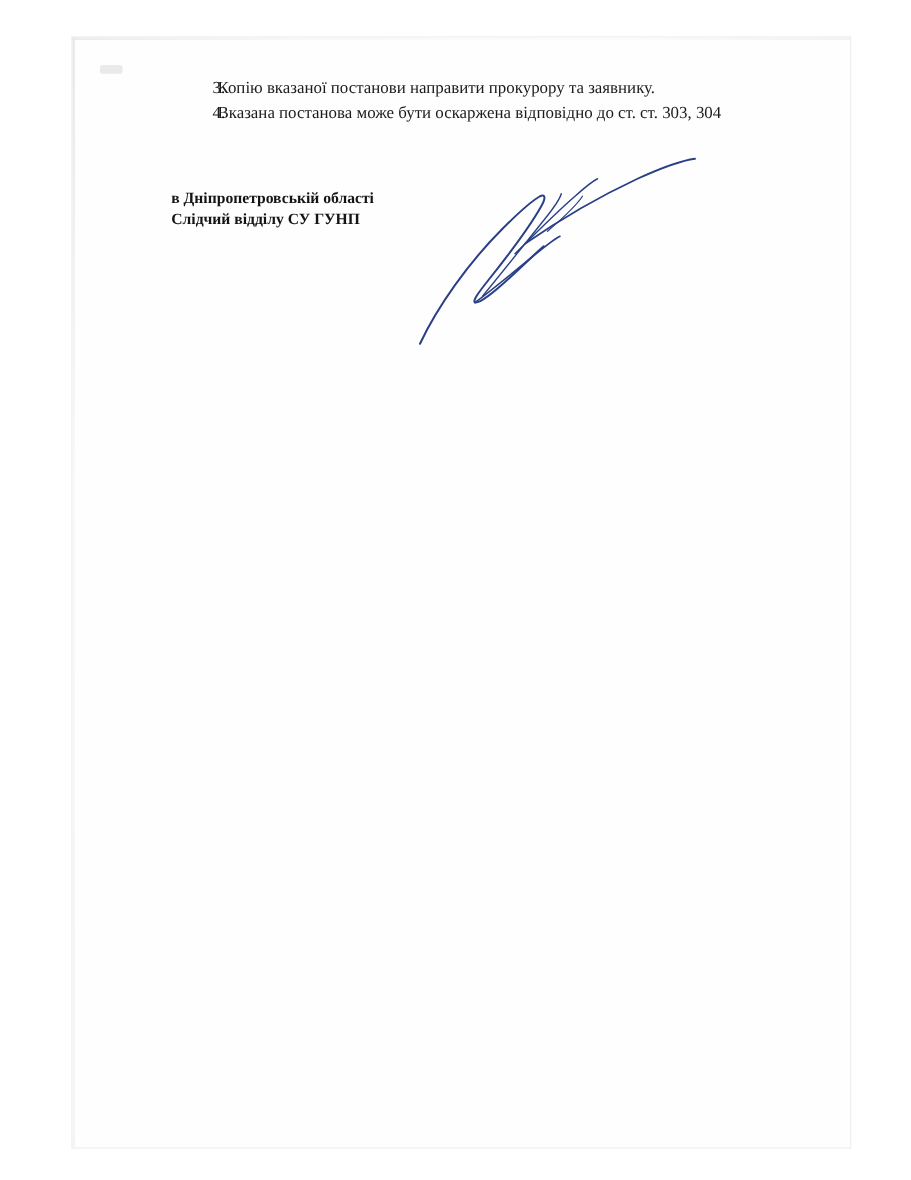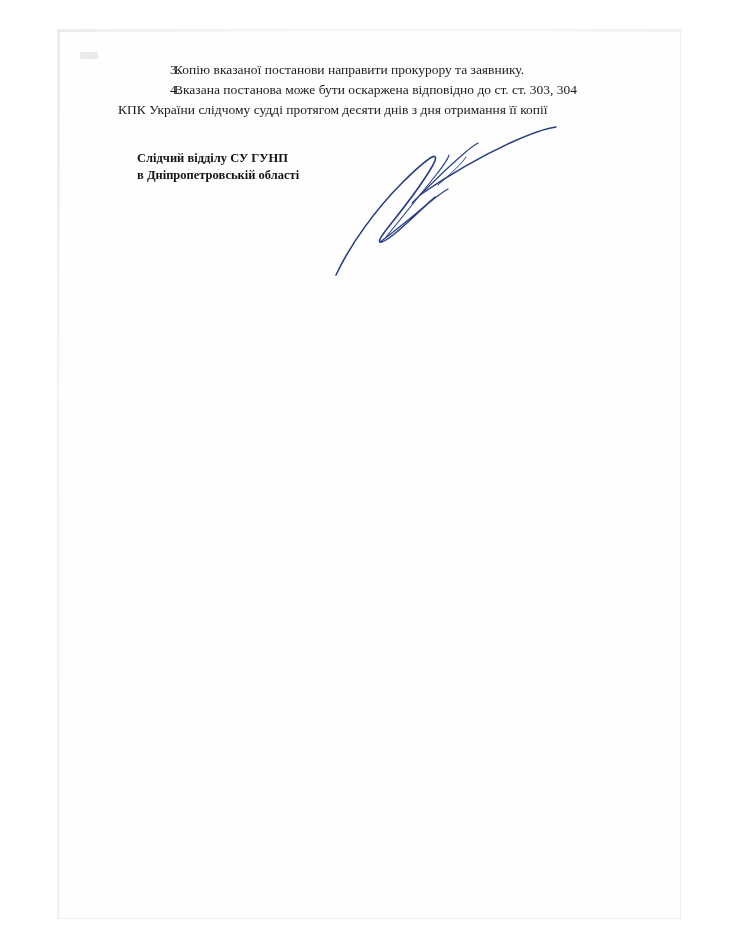--- a/index.html
+++ b/index.html
@@ -128,27 +128,26 @@
     <div class="list-item">
       <span class="li-num">3.</span>
       <span class="li-text">Копію вказаної постанови направити прокурору та заявнику.</span>
     </div>
 
     <div class="list-item">
       <span class="li-num">4.</span>
       <span class="li-text para">Вказана постанова може бути оскаржена відповідно до ст. ст. 303, 304</span>
     </div>
 
-    <div class="para-cont">КПК України слідчому судді протягом десяти днів з дня отримання її копії</div>
 
   </div>
 
   <div class="signature-block">
+    <div>в Дніпропетровській області</div>
     <div>Слідчий відділу СУ ГУНП</div>
-    <div>в Дніпропетровській області</div>
   </div>
 
   <svg class="ink" viewBox="0 0 260 170" xmlns="http://www.w3.org/2000/svg">
     <g fill="none" stroke="#2a3f86" stroke-linecap="round" stroke-linejoin="round">
       <path d="M16 150 C 30 120, 55 85, 82 58 C 95 45, 105 36, 112 32 C 116 30, 117 33, 113 40 C 104 56, 86 80, 70 100 C 62 110, 58 116, 60 117 C 63 118, 74 110, 88 97 C 100 86, 110 76, 115 72" stroke-width="1.6"></path>
       <path d="M60 117 C 70 110, 88 95, 104 82 C 116 72, 124 66, 128 64" stroke-width="1.3"></path>
       <path d="M66 112 C 80 95, 100 70, 116 50 C 124 40, 128 34, 129 30" stroke-width="1.1"></path>
       <path d="M92 78 C 108 62, 126 44, 140 32 C 150 23, 156 19, 158 18" stroke-width="1.2"></path>
       <path d="M100 70 C 126 52, 160 32, 190 18 C 212 8, 228 3, 236 2" stroke-width="1.5"></path>
       <path d="M118 60 C 132 48, 142 38, 146 32" stroke-width="1"></path>

